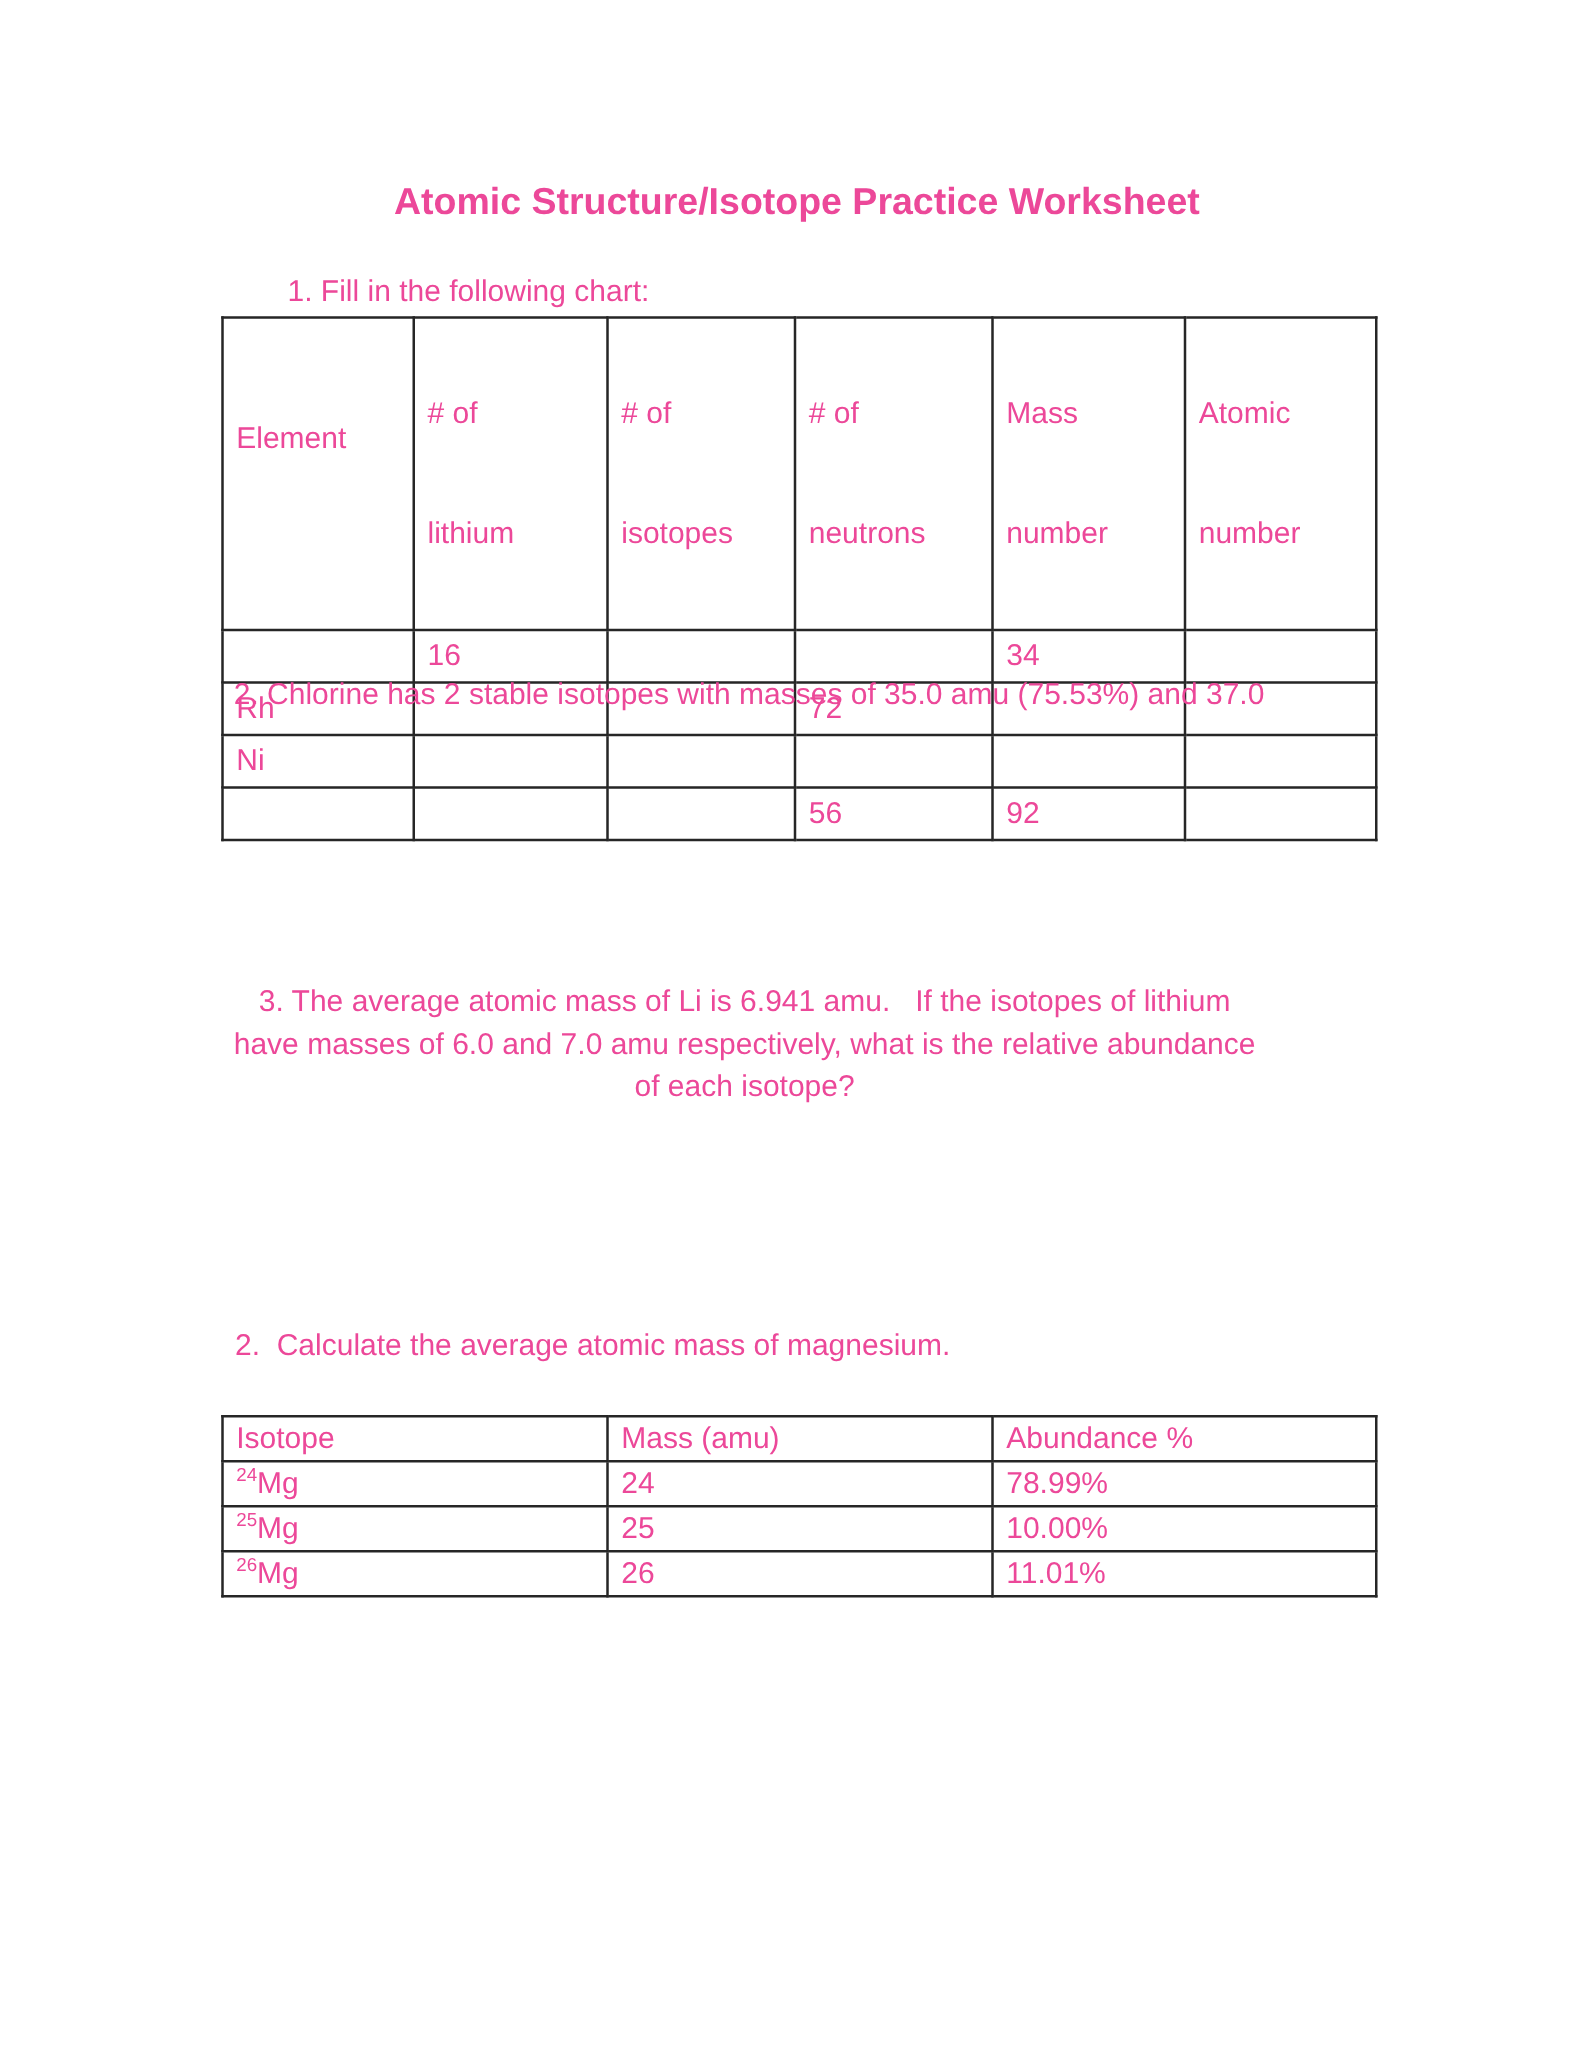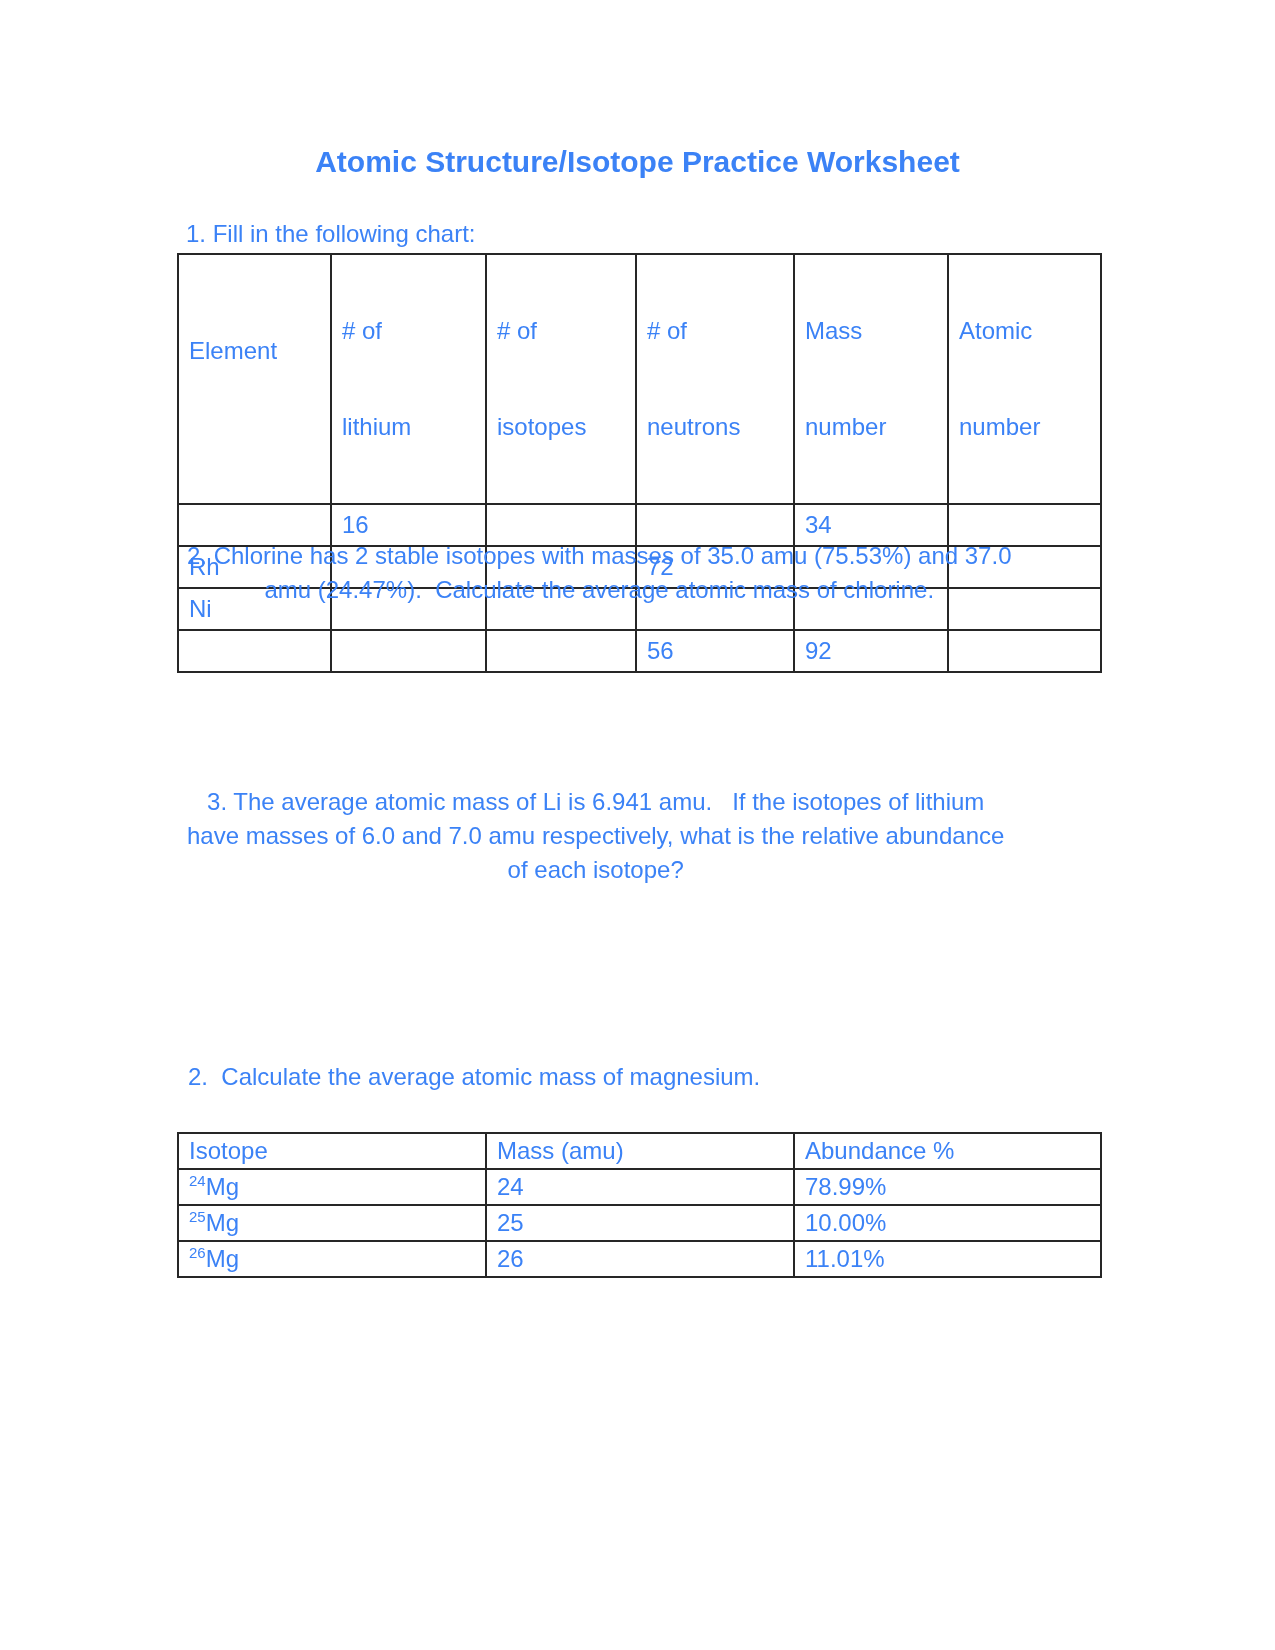--- a/index.html
+++ b/index.html
@@ -2,39 +2,40 @@
 <html><head>
 <meta charset="utf-8">
 <style>
   html, body { margin: 0; padding: 0; background: #e8e8e8; }
   .page {
     position: relative;
     width: 1275px;
     height: 1650px;
     background: #ffffff;
     font-family: "Liberation Sans", sans-serif;
-    color: #3b82f6;
+    color: #ec4899;
     overflow: hidden;
   }
   .title {
     position: absolute;
     top: 144px;
     left: 0;
     width: 1275px;
     text-align: center;
     font-size: 30px;
     font-weight: bold;
     line-height: 36px;
     white-space: pre;
   }
   .q-label {
     position: absolute;
     font-size: 24px;
     line-height: 34px;
     white-space: pre;
+    margin-left: 44px;
   }
   .para { position: absolute; text-align: center; }
   .para .line {
     font-size: 24px;
     line-height: 34px;
     white-space: pre;
   }
   table.wtable {
     position: absolute;
     border-collapse: collapse;
@@ -139,21 +140,20 @@
         <td></td>
         <td>56</td>
         <td>92</td>
         <td></td>
       </tr>
     </tbody>
   </table>
 
   <div class="para" style="left:187px; top:539px;">
     <div class="line">2. Chlorine has 2 stable isotopes with masses of 35.0 amu (75.53%) and 37.0</div>
-    <div class="line">amu (24.47%).  Calculate the average atomic mass of chlorine.</div>
   </div>
 
   <div class="para" style="left:187px; top:785px;">
     <div class="line">3. The average atomic mass of Li is 6.941 amu.   If the isotopes of lithium</div>
     <div class="line">have masses of 6.0 and 7.0 amu respectively, what is the relative abundance</div>
     <div class="line">of each isotope?</div>
   </div>
 
   <div class="para" style="left:188px; top:1060px;">
     <div class="line">2.  Calculate the average atomic mass of magnesium.</div>

